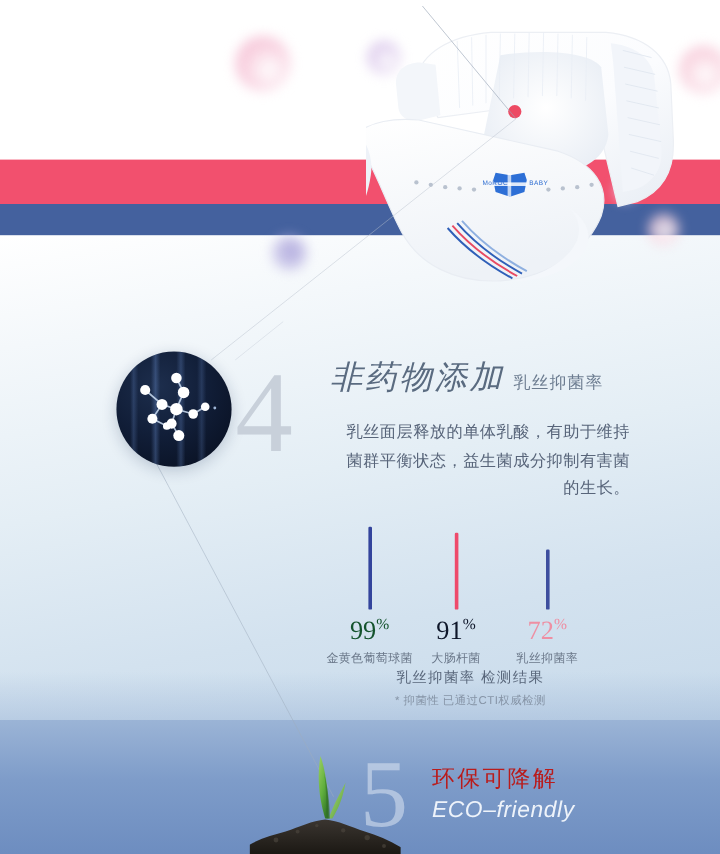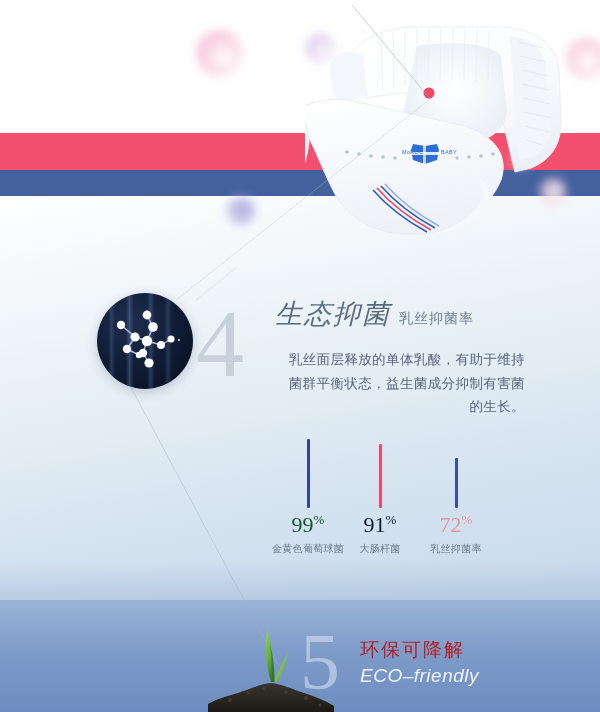--- a/index.html
+++ b/index.html
@@ -395,21 +395,21 @@
         <circle cx="74" cy="46" r="3.6"></circle>
         <circle cx="42" cy="62" r="3.2"></circle>
       </g>
       <circle cx="82" cy="47" r="1.2" fill="#9fb6d6"></circle>
     </svg>
   </div>
 
   <div class="numeral numeral-4">4</div>
 
   <div class="heading-row">
-    <span class="heading-main">生态抑菌</span>
+    <span class="heading-main">非药物添加</span>
     <span class="heading-sub">乳丝抑菌率</span>
   </div>
 
   <div class="body-copy">乳丝面层释放的单体乳酸，有助于维持菌群平衡状态，益生菌成分抑制有害菌的生长。</div>
 
   <div class="chart" id="chart">
       <div class="chart-col" style="left: 0px; top: 0px;">
         <div style="height: 76px; display: flex; align-items: flex-end; justify-content: center;">
           <div class="chart-bar" style="height: 69px; background: rgb(51, 68, 156);"></div>
         </div>
@@ -425,20 +425,24 @@
       </div>
       <div class="chart-col" style="left: 148px; top: 0px;">
         <div style="height: 76px; display: flex; align-items: flex-end; justify-content: center;">
           <div class="chart-bar" style="height: 50px; background: rgb(61, 78, 158);"></div>
         </div>
         <div class="chart-value" style="color: rgb(238, 143, 163);">72<span class="pct">%</span></div>
         <div class="chart-label">乳丝抑菌率</div>
       </div>
     </div>
 
+  <div class="chart-caption">
+    <div class="caption-main">乳丝抑菌率 检测结果</div>
+    <div class="caption-note">* 抑菌性 已通过CTI权威检测</div>
+  </div>
 
   <div class="numeral numeral-5">5</div>
 
   <div class="eco-text">
     <div class="eco-cn">环保可降解</div>
     <div class="eco-en">ECO–friendly</div>
   </div>
 
   <svg class="soil" viewBox="0 0 126 40">
     <defs>

